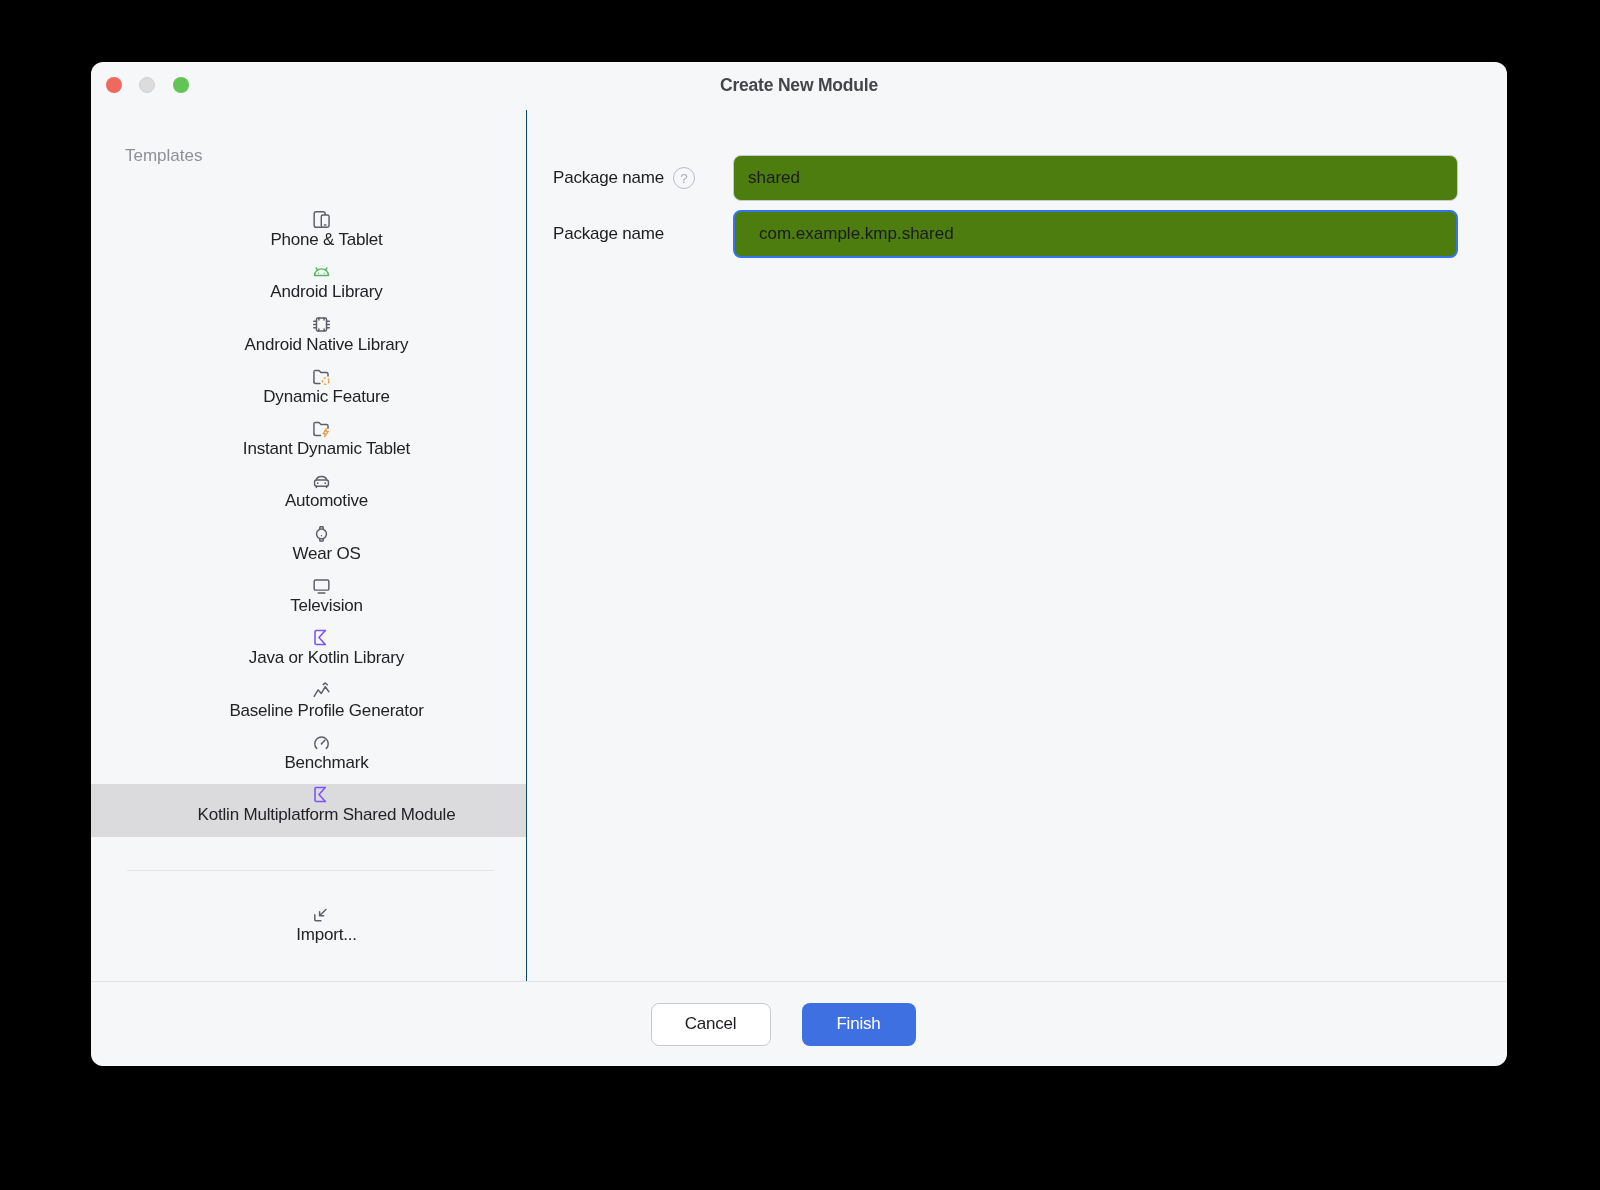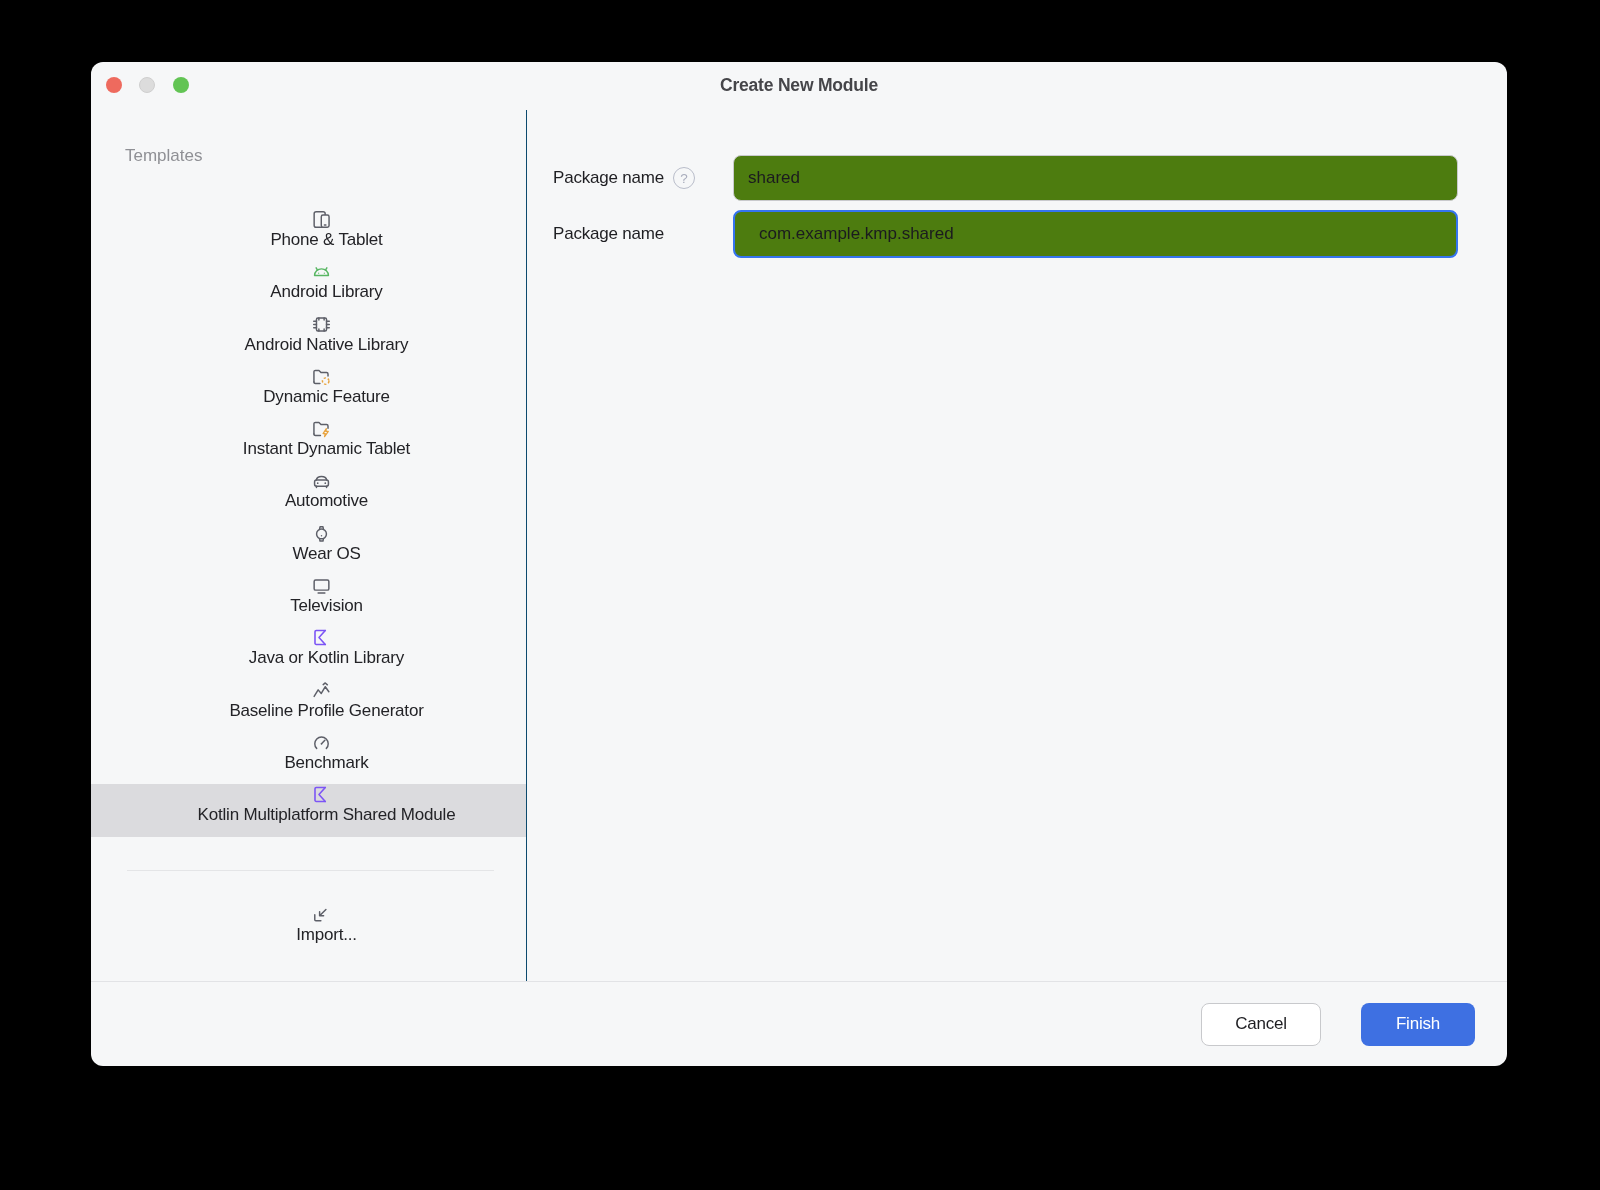--- a/index.html
+++ b/index.html
@@ -44,21 +44,21 @@
   .help-badge { width:22px; height:22px; margin-left:9px; border:1.5px solid #b9bdca;
     border-radius:50%; color:#a9adbd; font-size:13.5px; display:inline-flex;
     align-items:center; justify-content:center; }
   .text-input { flex:1 1 auto; height:46px; background:#4d7c0f; border:1px solid #c9cacd;
     border-radius:8px; padding:0 14px; font-size:17px; color:#1b1b1f;
     font-family:"Liberation Sans", sans-serif; outline:none; }
   .text-input.focused { border:2px solid #3574f0; padding:0 24px; height:48px; }
 
   
   .footer { flex:0 0 85px; border-top:1px solid #e2e3e6; display:flex;
-    align-items:center; justify-content:flex-end; gap:40px; padding-right:32px; }
+    align-items:center; justify-content:center; gap:31px; padding-right:32px; }
   .btn { height:43px; border-radius:8px; font-size:17px; letter-spacing:-0.2px;
     font-family:"Liberation Sans", sans-serif; cursor:default; }
   .btn.secondary { min-width:120px; background:#fff; border:1px solid #c8c9cc; color:#1d1d21; }
   .btn.primary  { min-width:114px; background:#3e70e2; border:none; color:#fff; font-weight:500; }
 </style>
 </head>
 <body>
 
 <div class="window">
 

